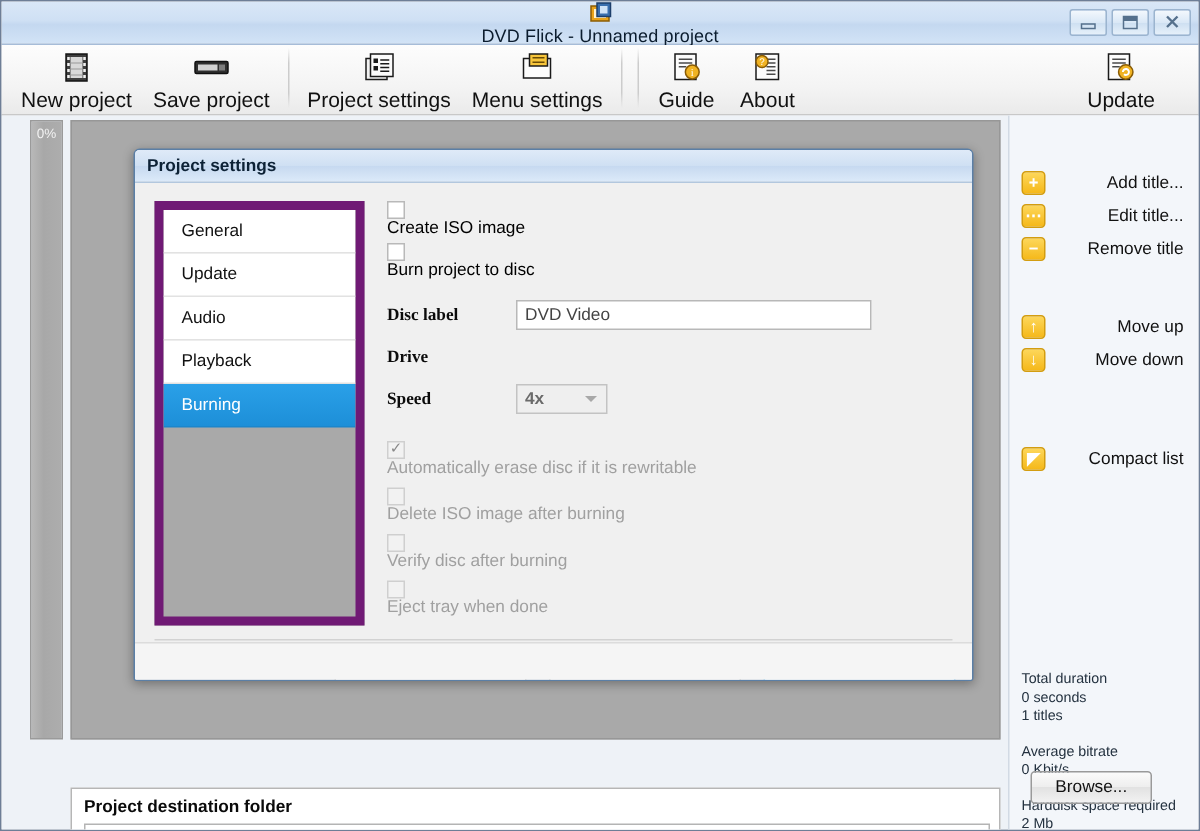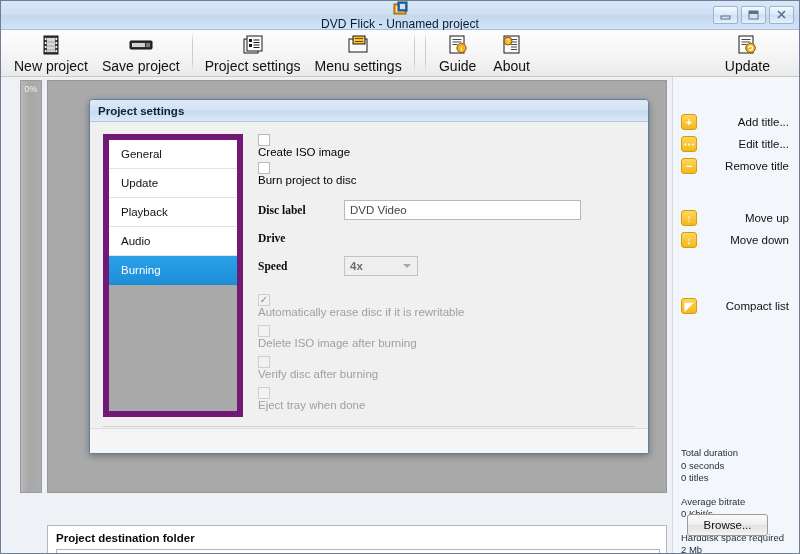--- a/index.html
+++ b/index.html
@@ -219,21 +219,21 @@
     font-family: "Liberation Sans", sans-serif; font-size: 11.5px;
     padding: 0 5px; color: #444;
   }
   .fselect {
     width: 282px; height: 20px;
     border: 1px solid #c3c3c3; background: #efefef;
     font-size: 11.5px; color: #6b6b6b;
     display: flex; align-items: center; padding: 0 5px;
     position: relative;
   }
-  .fselect.small { width: 74px; font-weight: bold; }
+  .fselect.small { width: 61px; font-weight: bold; }
   .fselect .arrow {
     position: absolute; right: 6px; top: 50%; transform: translateY(-50%);
     width: 0; height: 0;
     border-left: 4px solid transparent; border-right: 4px solid transparent;
     border-top: 4px solid #a8a8a8;
   }
 
   .opt-group { margin-top: 18px; }
   .opt-group .chkrow { margin-bottom: 11px; }
 
@@ -462,21 +462,21 @@
 
       <div class="rs-action">
         <span class="rs-icon">◤</span>
         <span class="rs-label">Compact list</span>
       </div>
 
       <div class="stats">
         <div class="grp">
           <div>Total duration</div>
           <div>0 seconds</div>
-          <div>0 titles</div>
+          <div>1 titles</div>
         </div>
         <div class="grp">
           <div>Average bitrate</div>
           <div>0 Kbit/s</div>
         </div>
         <div class="grp">
           <div>Harddisk space required</div>
           <div>2 Mb</div>
 
         </div>
@@ -491,22 +491,22 @@
   <div class="dialog">
     <div class="dlg-title">
       <span>Project settings</span>
     </div>
 
     <div class="dlg-body">
 
       <div class="cat-list">
         <div class="cat-item">General</div>
         <div class="cat-item">Update</div>
+        <div class="cat-item">Audio</div>
         <div class="cat-item">Playback</div>
-        <div class="cat-item">Audio</div>
         <div class="cat-item sel">Burning</div>
       </div>
 
       <div class="settings-pane">
 
         <div class="chkrow">
           <span class="cbox"></span>
           <span class="chklabel">Create ISO image</span>
         </div>
 

